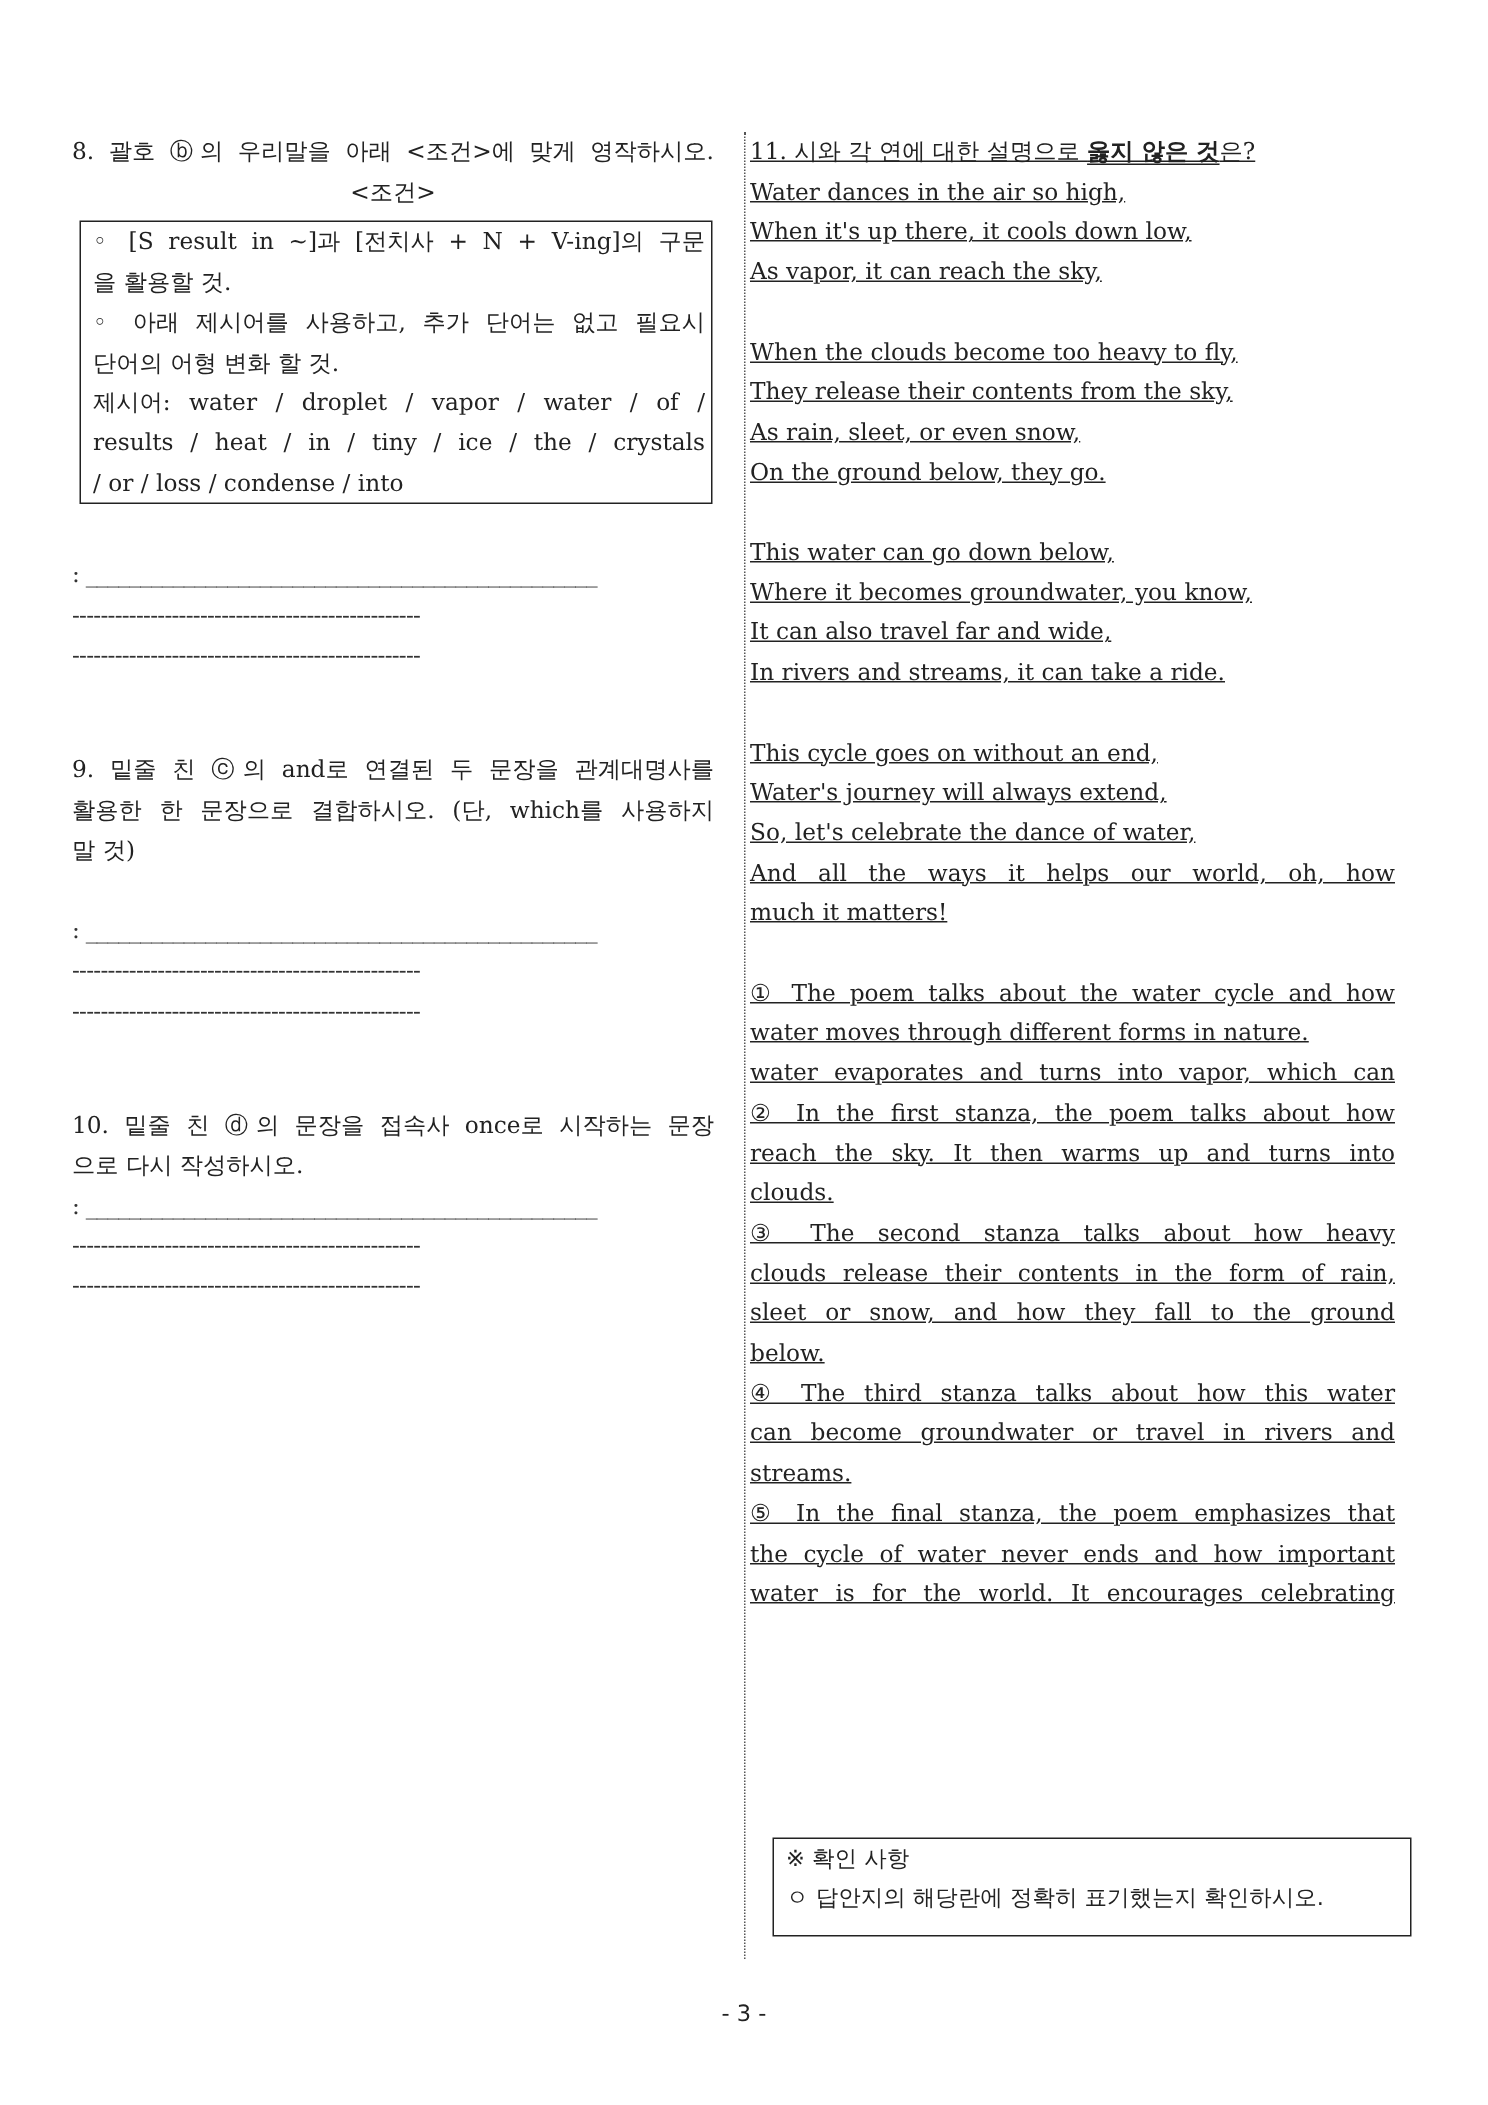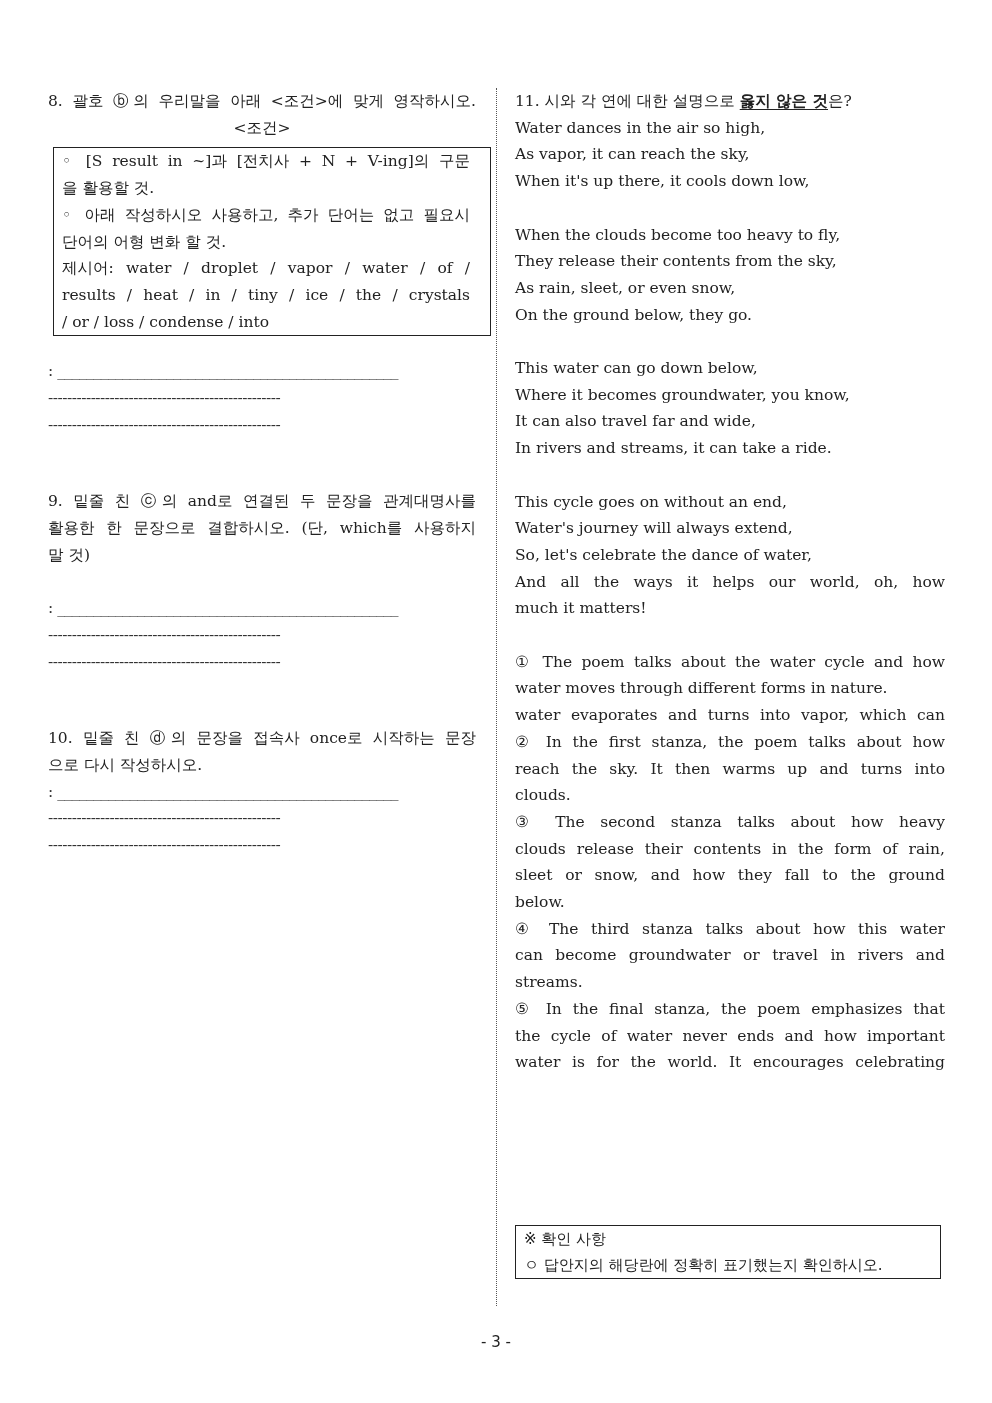--- a/index.html
+++ b/index.html
@@ -17,23 +17,24 @@
       overflow: hidden;
     }
     .col-left {
       position: absolute;
       left: 48px;
       top: 88px;
       width: 428px;
     }
     .col-right {
       position: absolute;
-      left: 515px;
+      left: 500px;
       top: 88px;
       width: 430px;
+      text-decoration: underline;
     }
     .divider {
       position: absolute;
       left: 496px;
       top: 88px;
       height: 1218px;
       border-left: 1.5px dotted #555;
     }
     .line {
       line-height: 26.7px;
@@ -46,23 +47,23 @@
     }
     .q-title {
       line-height: 26.7px;
     }
     .center {
       text-align: center;
       line-height: 26.7px;
     }
     .cond-box {
       border: 1.3px solid #222;
-      margin: 6px 0 0 5px;
+      margin: 6px 0 12px 5px;
       width: 408px;
-      padding: 0 20px 0 8px;
+      padding: 0 4px 0 8px;
       line-height: 26.7px;
     }
     .answer-line {
       line-height: 26.7px;
       white-space: nowrap;
       overflow: hidden;
       letter-spacing: -0.5px;
       color: #333;
       width: 426px;
     }
@@ -73,21 +74,21 @@
       text-decoration: underline;
       font-weight: bold;
       text-underline-offset: 3px;
     }
     .check-box {
       position: absolute;
       left: 515px;
       top: 1225px;
       width: 410px;
       border: 1.3px solid #222;
-      padding: 0 6px 0 8px;
+      padding: 0 6px 12px 8px;
       font-family: "DejaVu Sans", "Liberation Sans", sans-serif;
       font-size: 15px;
       line-height: 26px;
     }
     .page-num {
       position: absolute;
       left: 0;
       width: 992px;
       top: 1333px;
       text-align: center;
@@ -99,21 +100,21 @@
 <body>
 
 <div class="col-left">
 
   <div>
     <div class="q-title justify">8. 괄호 ⓑ의 우리말을 아래 &lt;조건&gt;에 맞게 영작하시오.</div>
     <div class="center">&lt;조건&gt;</div>
     <div class="cond-box">
       <div class="line justify">◦ [S result in ~]과 [전치사 + N + V-ing]의 구문</div>
       <div class="line">을 활용할 것.</div>
-      <div class="line justify">◦ 아래 작성하시오 사용하고, 추가 단어는 없고 필요시</div>
+      <div class="line justify">◦ 아래 제시어를 사용하고, 추가 단어는 없고 필요시</div>
       <div class="line">단어의 어형 변화 할 것.</div>
       <div class="line justify">제시어: water / droplet / vapor / water / of /</div>
       <div class="line justify">results / heat / in / tiny / ice / the / crystals</div>
       <div class="line">/ or / loss / condense / into</div>
     </div>
     <div class="blank" style="height:22px"></div>
     <div class="answer-line">: _______________________________________________</div>
     <div class="answer-line">-------------------------------------------------</div>
     <div class="answer-line">-------------------------------------------------</div>
   </div>
@@ -144,22 +145,22 @@
 <div class="divider"></div>
 
 <div class="col-right">
   <div class="q-title">
     <span>11. 시와 각 연에 대한 설명으로 </span><span class="underline-bold">옳지 않은 것</span><span>은?</span>
   </div>
 
   <div>
     <div>
       <div class="line">Water dances in the air so high,</div>
+      <div class="line">When it's up there, it cools down low,</div>
       <div class="line">As vapor, it can reach the sky,</div>
-      <div class="line">When it's up there, it cools down low,</div>
     </div>
     <div class="blank"></div>
     <div>
       <div class="line">When the clouds become too heavy to fly,</div>
       <div class="line">They release their contents from the sky,</div>
       <div class="line">As rain, sleet, or even snow,</div>
       <div class="line">On the ground below, they go.</div>
     </div>
     <div class="blank"></div>
     <div>

